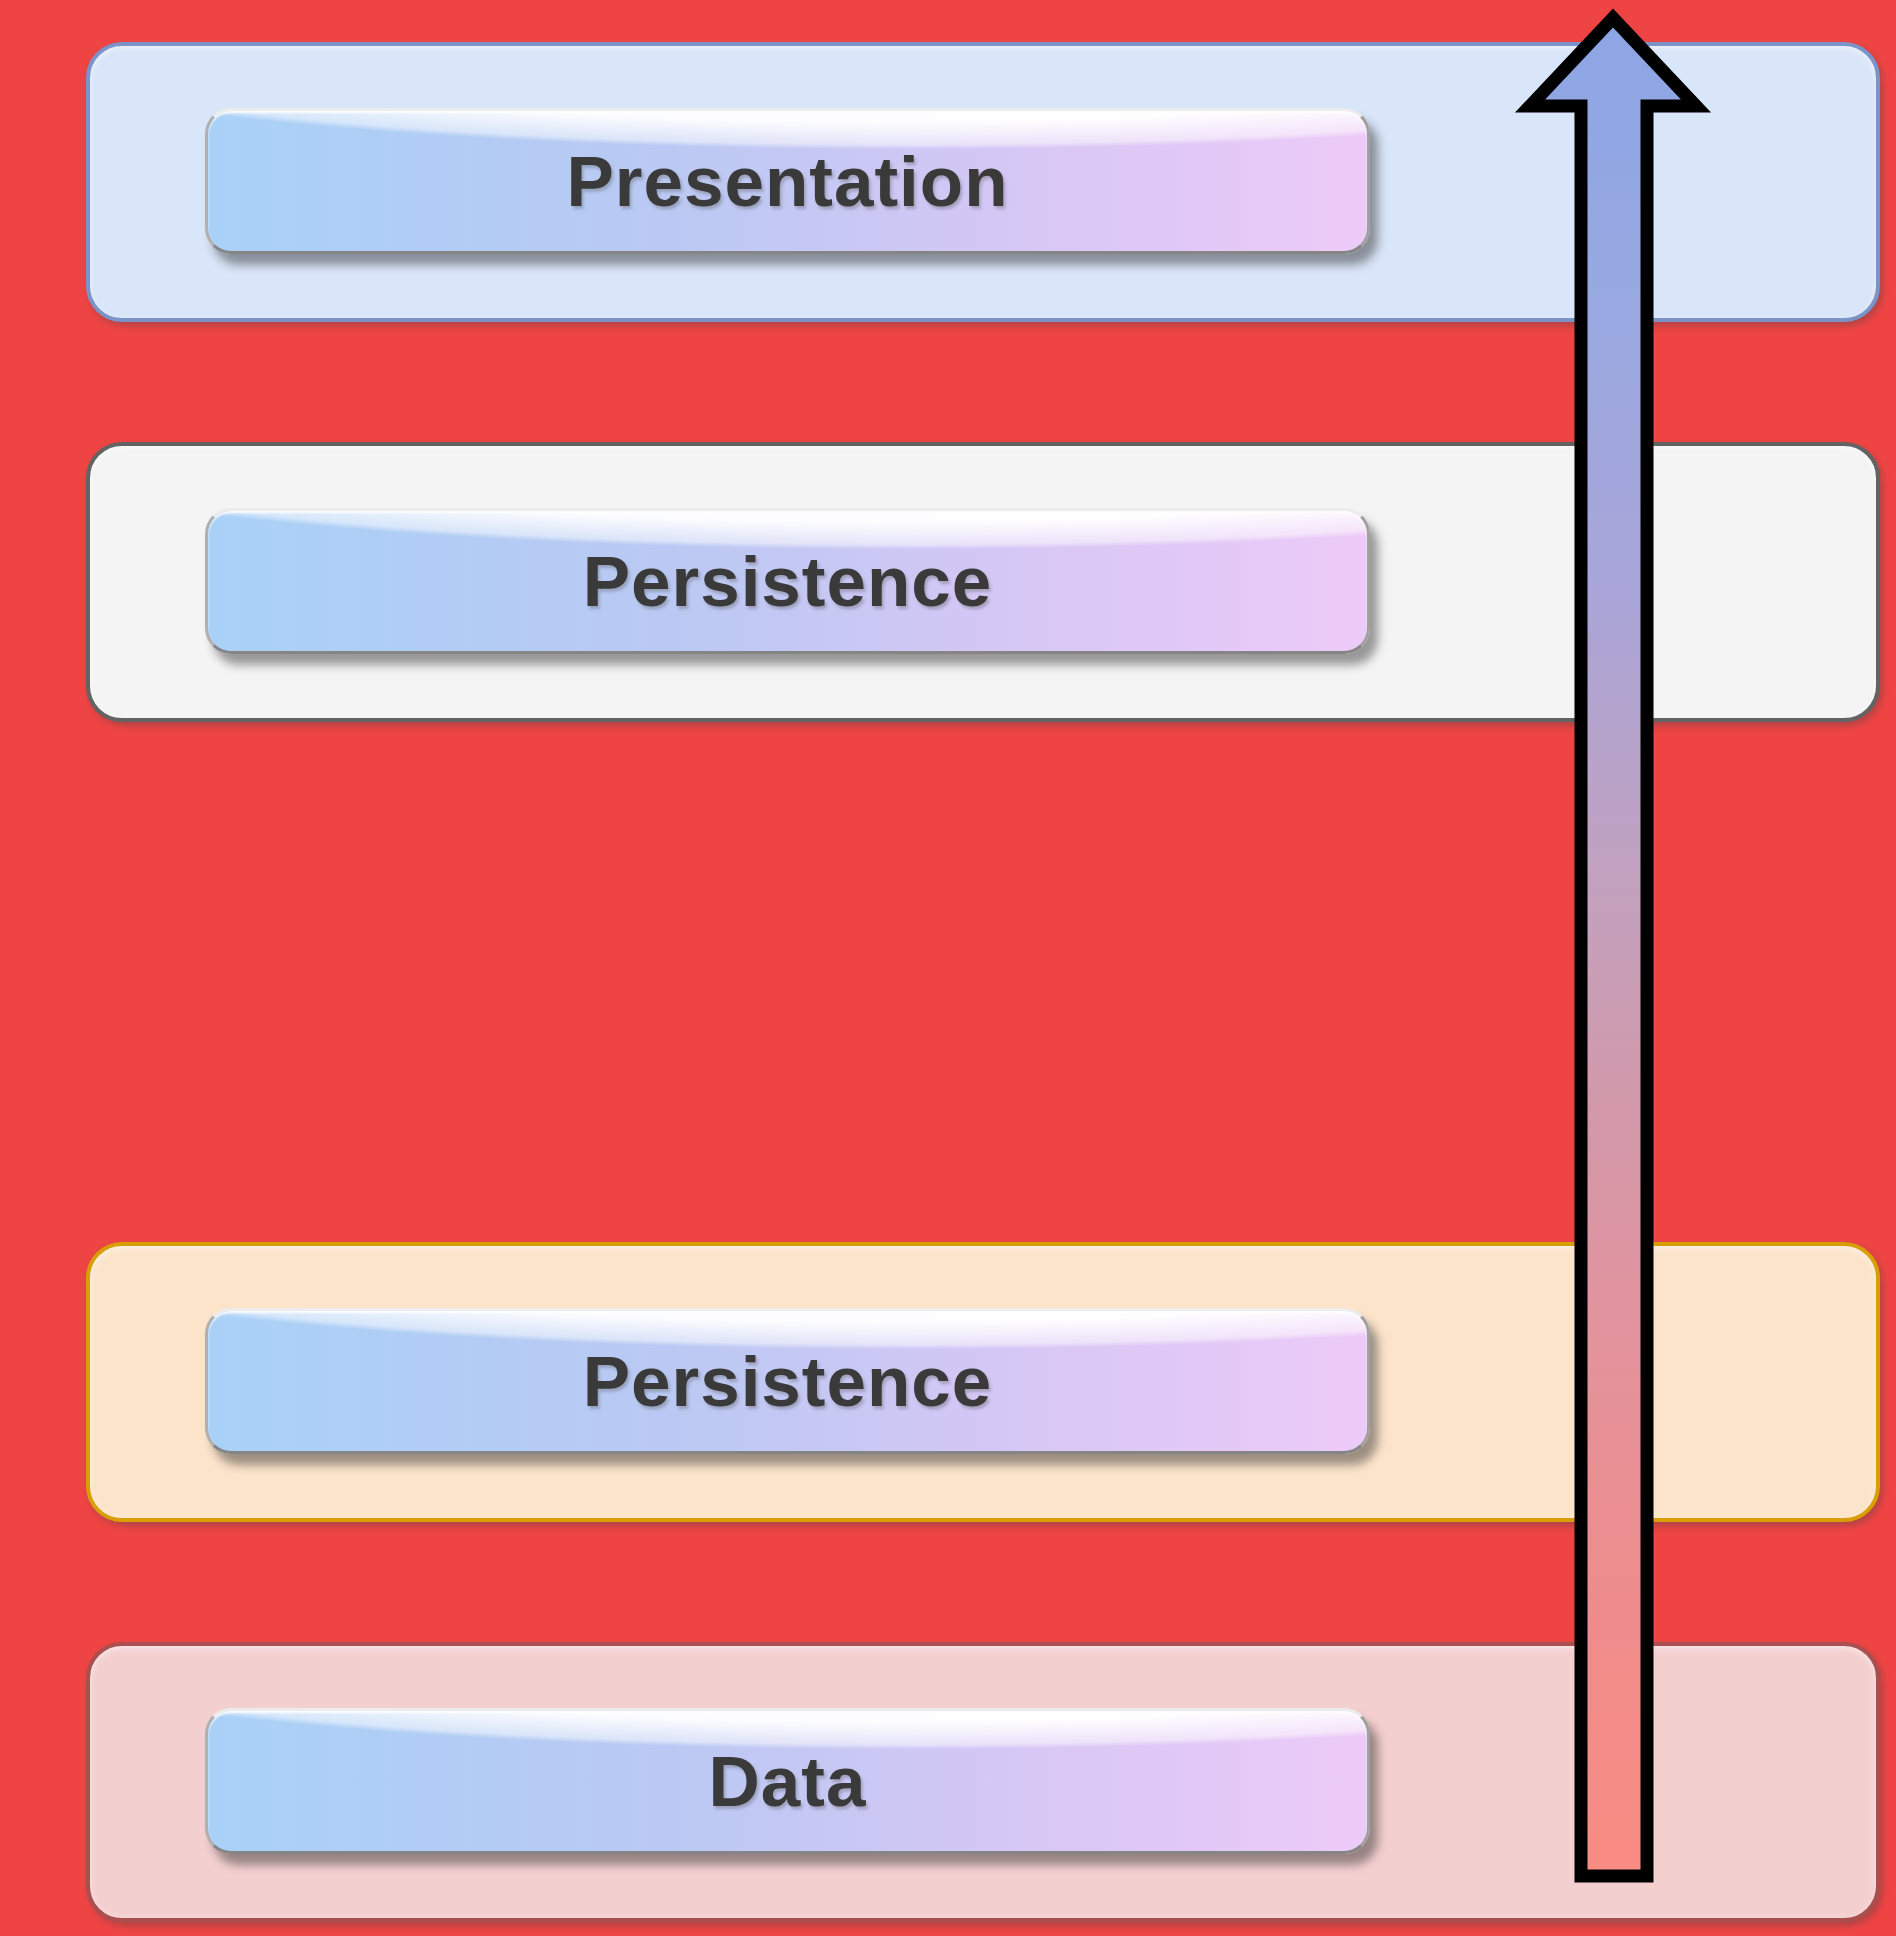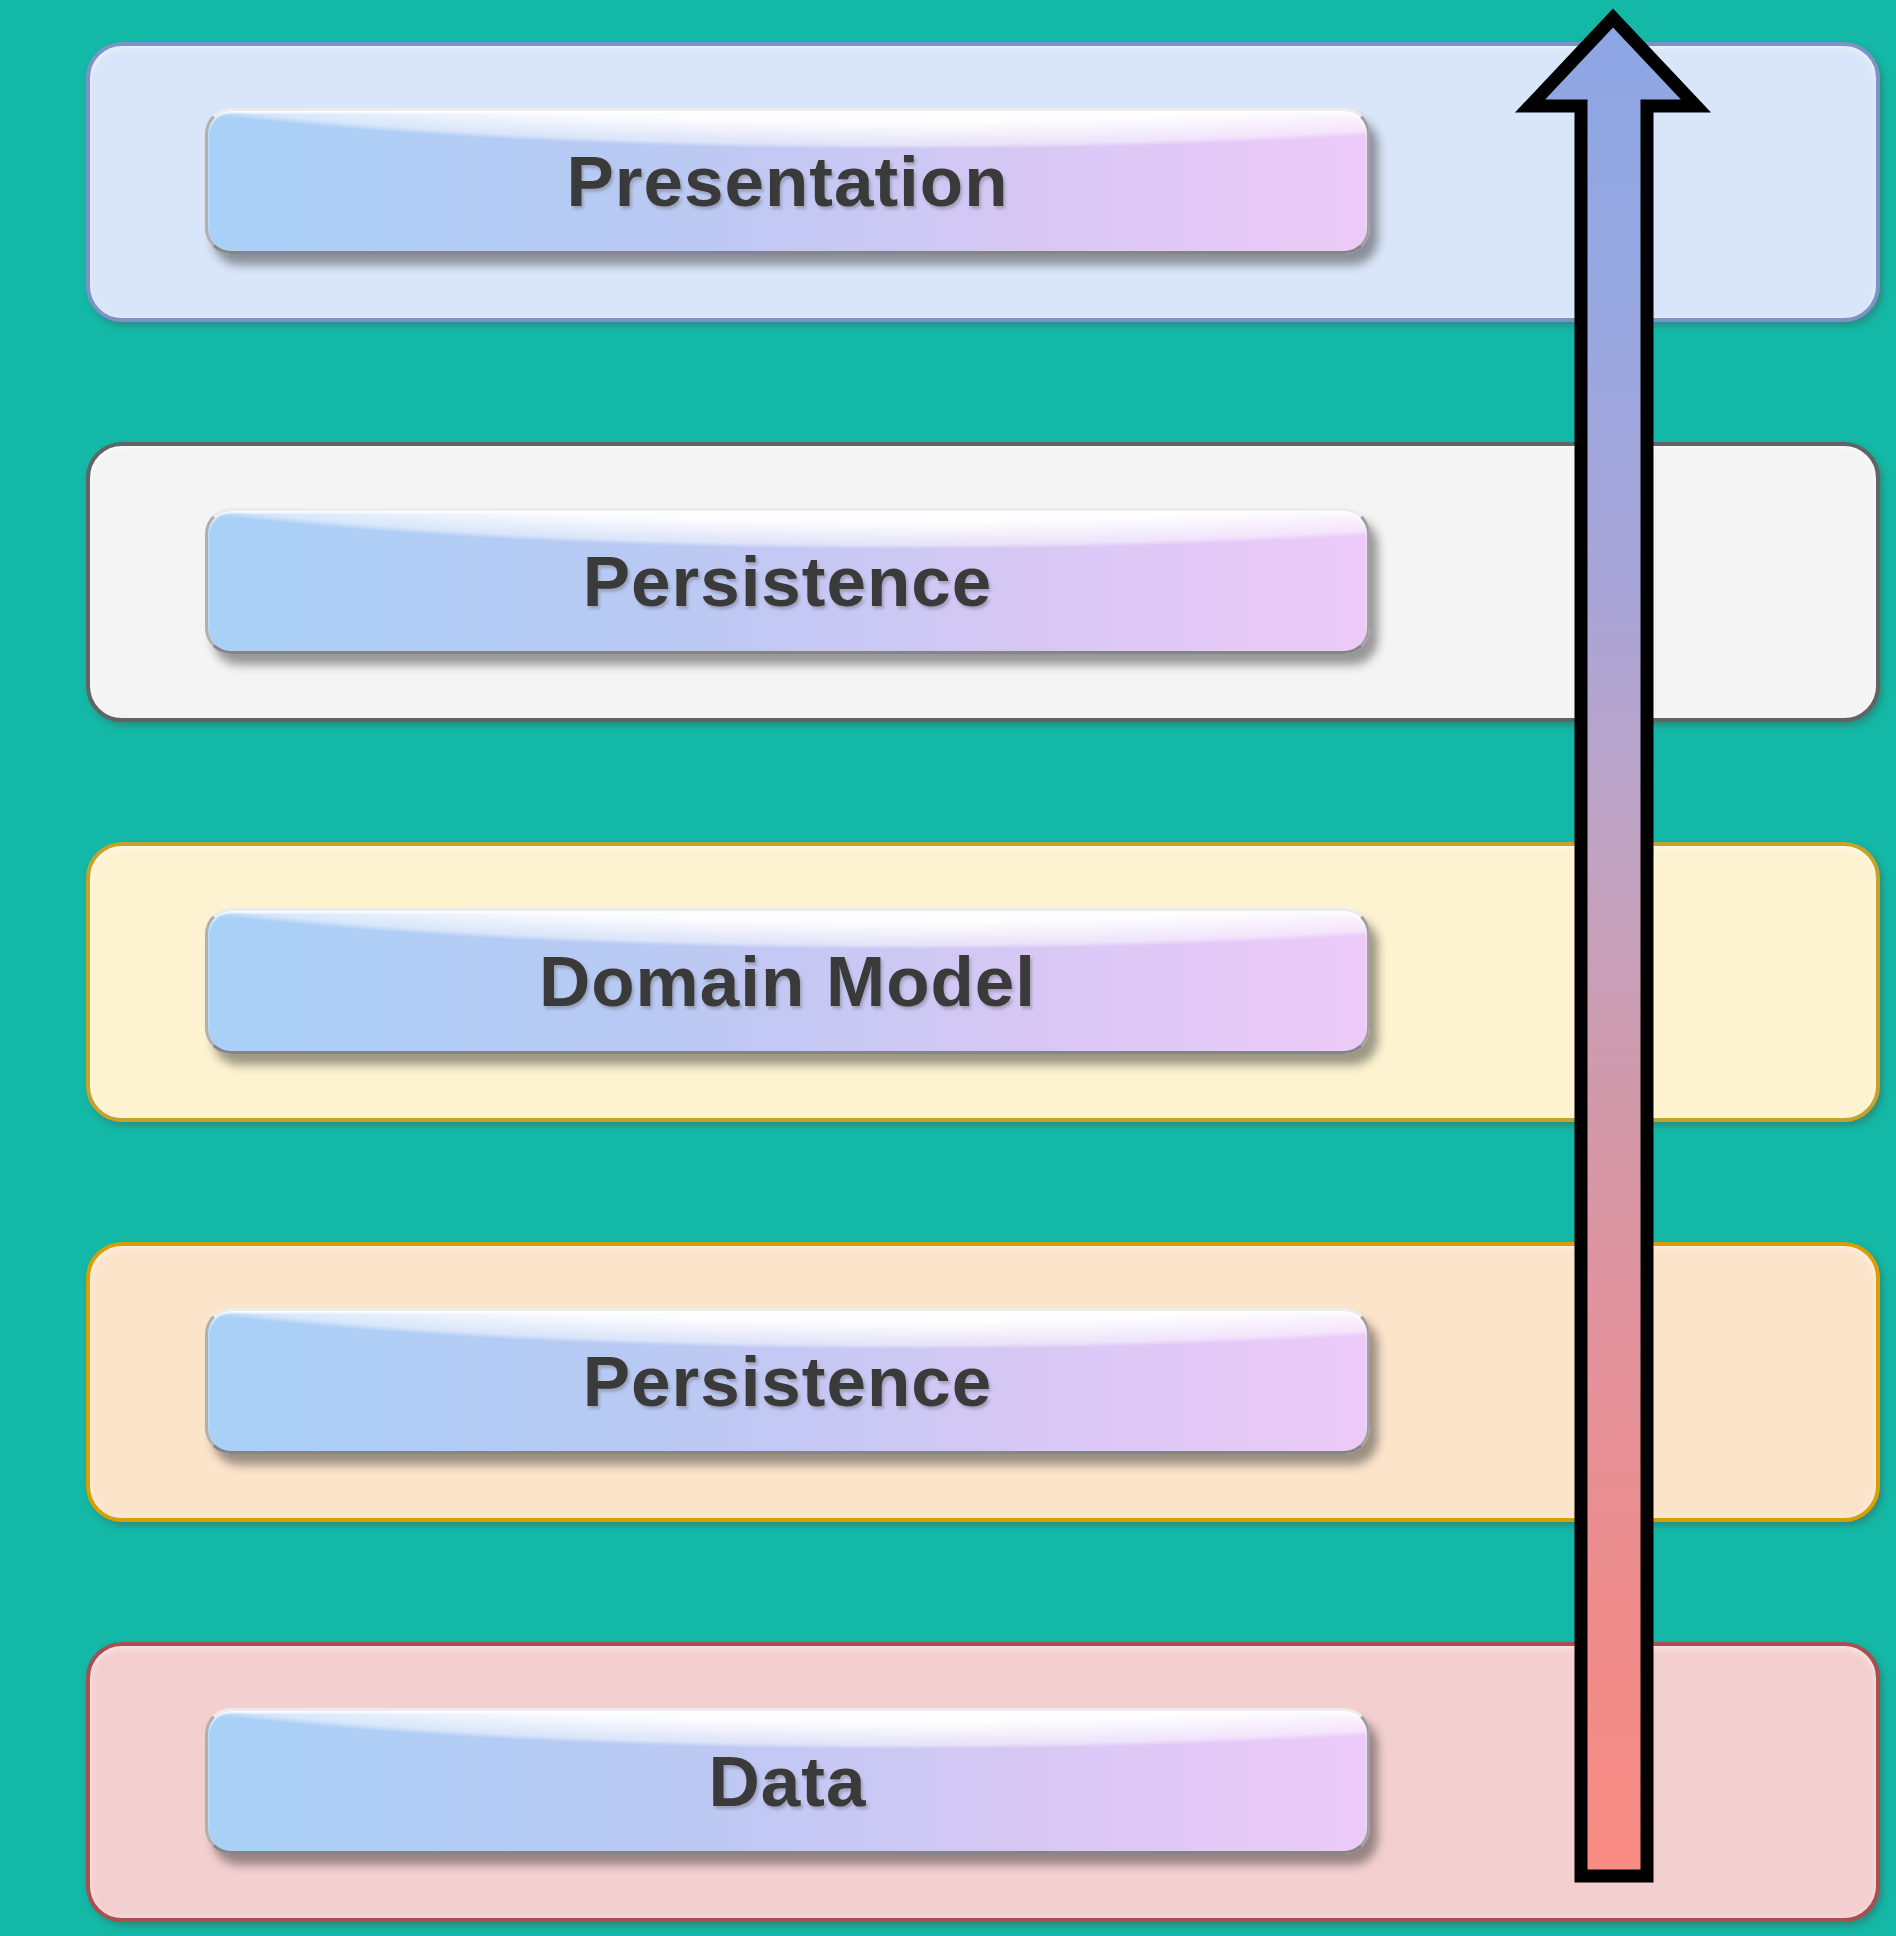--- a/index.html
+++ b/index.html
@@ -69,39 +69,34 @@
   .arrow-svg{
     position:absolute;
     top:0;left:0;
     width:1896px;height:1936px;
     pointer-events:none;
   }
 </style>
 </head>
 <body style="background: rgb(0, 0, 0);">
 
-<div class="canvas" style="background: #14b8a6;">
+<div class="canvas" style="background: #ef4444;">
 
   <div class="band band-0" style="--band-fill: #d9e5f8; --band-border: #7b93c6;">
     <div class="pill" style="--btn-left: #a9d1f7; --btn-right: #edcbf8;">
       <span class="pill-label" style="--label-color: #3a3a3a;">Presentation</span>
     </div>
   </div>
 
   <div class="band band-1" style="--band-fill: #f4f4f4; --band-border: #636363;">
     <div class="pill" style="--btn-left: #a9d1f7; --btn-right: #edcbf8;">
       <span class="pill-label" style="--label-color: #3a3a3a;">Persistence</span>
     </div>
   </div>
 
-  <div class="band band-2" style="--band-fill: #fdf3d0; --band-border: #c7a22b;">
-    <div class="pill" style="--btn-left: #a9d1f7; --btn-right: #edcbf8;">
-      <span class="pill-label" style="--label-color: #3a3a3a;">Domain Model</span>
-    </div>
-  </div>
 
   <div class="band band-3" style="--band-fill: #fce4cb; --band-border: #d99e06;">
     <div class="pill" style="--btn-left: #a9d1f7; --btn-right: #edcbf8;">
       <span class="pill-label" style="--label-color: #3a3a3a;">Persistence</span>
     </div>
   </div>
 
   <div class="band band-4" style="--band-fill: #f4cfd0; --band-border: #a94f4f;">
     <div class="pill" style="--btn-left: #a9d1f7; --btn-right: #edcbf8;">
       <span class="pill-label" style="--label-color: #3a3a3a;">Data</span>

